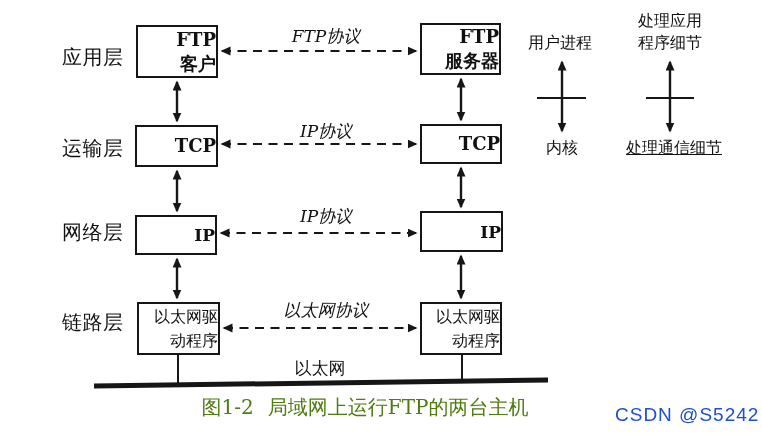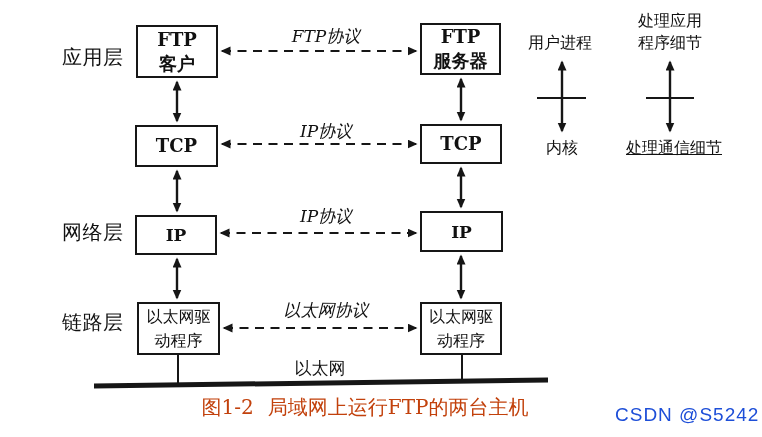--- a/index.html
+++ b/index.html
@@ -6,47 +6,48 @@
   #stage{
     position:relative;width:762px;height:437px;background:#ffffff;overflow:hidden;
     font-family:"DejaVu Serif","Liberation Serif",serif;color:#111111;
   }
   .layer-label{
     position:absolute;left:62px;width:72px;font-size:20px;line-height:22px;
     letter-spacing:0.5px;text-align:left;white-space:nowrap;
   }
   .nbox{
     position:absolute;border:2px solid #161616;background:#ffffff;
-    display:flex;flex-direction:column;align-items:center;justify-content:center;
+    display:flex;flex-direction:column;align-items:flex-end;justify-content:center;
     text-align:center;box-sizing:border-box;
   }
   .nbox .l1,.nbox .l2{line-height:24px;white-space:nowrap;}
   .bold{font-weight:bold;}
   .proto-label{
     position:absolute;left:236px;width:180px;text-align:center;
     font-size:17px;line-height:18px;white-space:nowrap;font-style:italic;
   }
   .side-note{position:absolute;text-align:center;font-size:16px;line-height:22px;white-space:nowrap;}
   .caption{
     position:absolute;left:150px;top:396px;width:430px;text-align:center;
-    font-size:20px;line-height:22px;color:#c2410c;white-space:nowrap;
+    font-size:20px;line-height:22px;color:#4d7c0f;white-space:nowrap;
   }
   .caption .cap-title{margin-left:14px;}
   .watermark{
     position:absolute;left:615px;top:404px;font-size:19px;letter-spacing:1px;
     color:#1d4ed8;font-family:"Liberation Sans","DejaVu Sans",sans-serif;white-space:nowrap;
   }
   svg.overlay{position:absolute;left:0;top:0;pointer-events:none;}
 </style>
 </head>
 <body>
 
 <div id="stage">
 
   <div class="layer-label" style="top:46px">应用层</div>
+  <div class="layer-label" style="top:137px">运输层</div>
   <div class="layer-label" style="top:221px">网络层</div>
   <div class="layer-label" style="top:311px">链路层</div>
 
   <div class="nbox bold" style="left:136px;top:25px;width:82px;height:53px;font-size:18px;">
     <div class="l1">FTP</div>
     <div class="l2">客户</div>
   </div>
   <div class="nbox bold" style="left:135px;top:125px;width:83px;height:42px;font-size:18px;">
     <div class="l1">TCP</div>
   </div>

